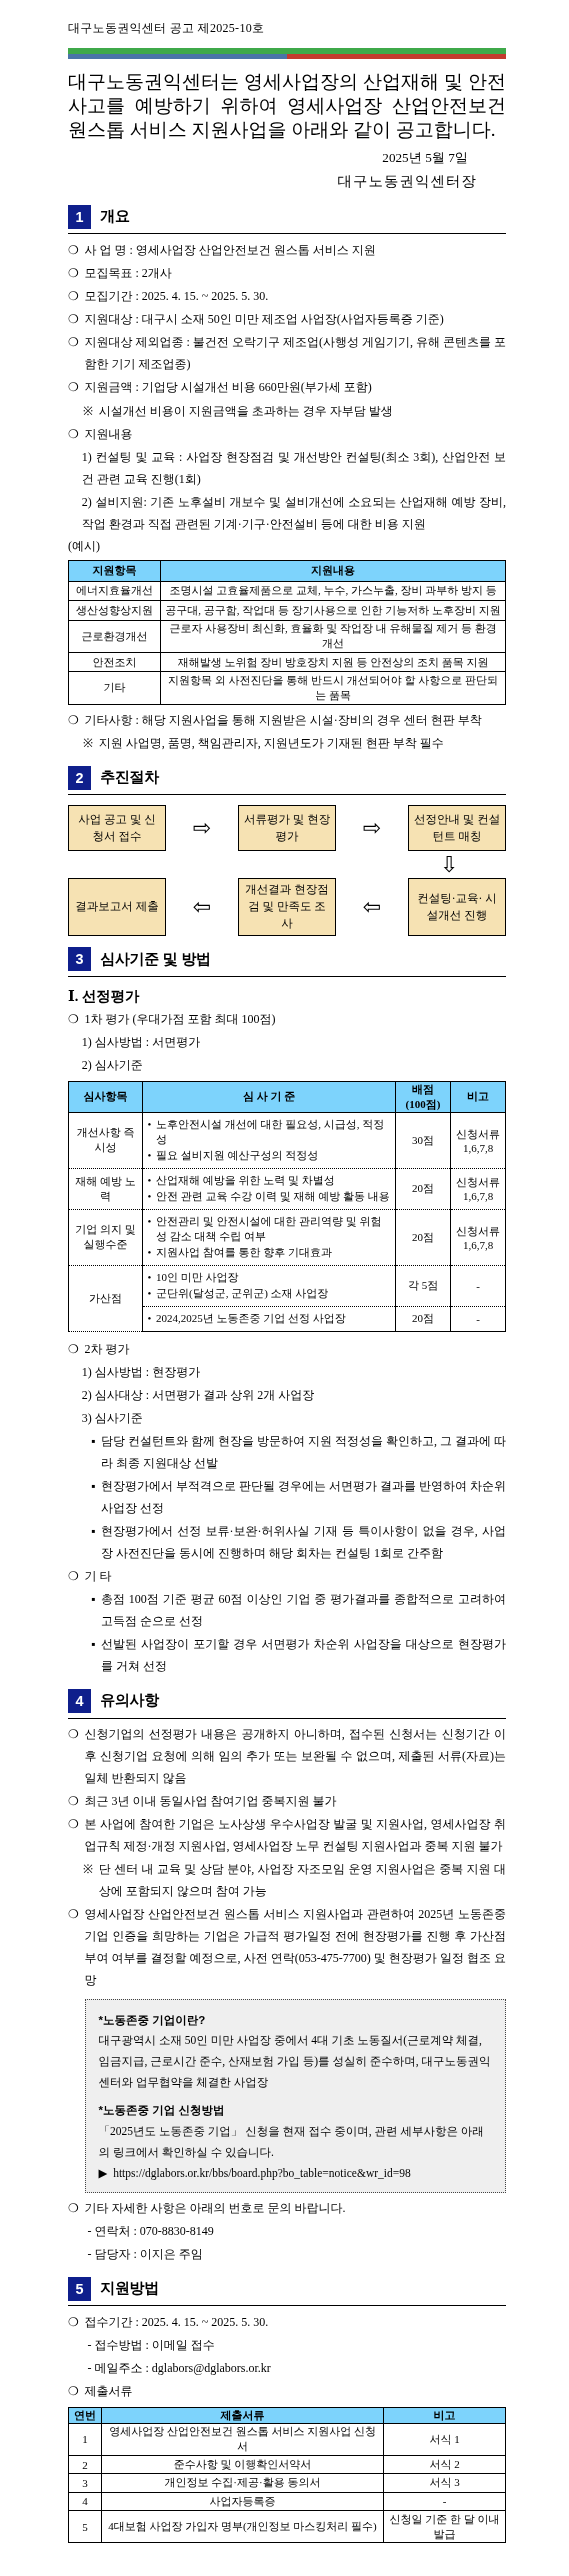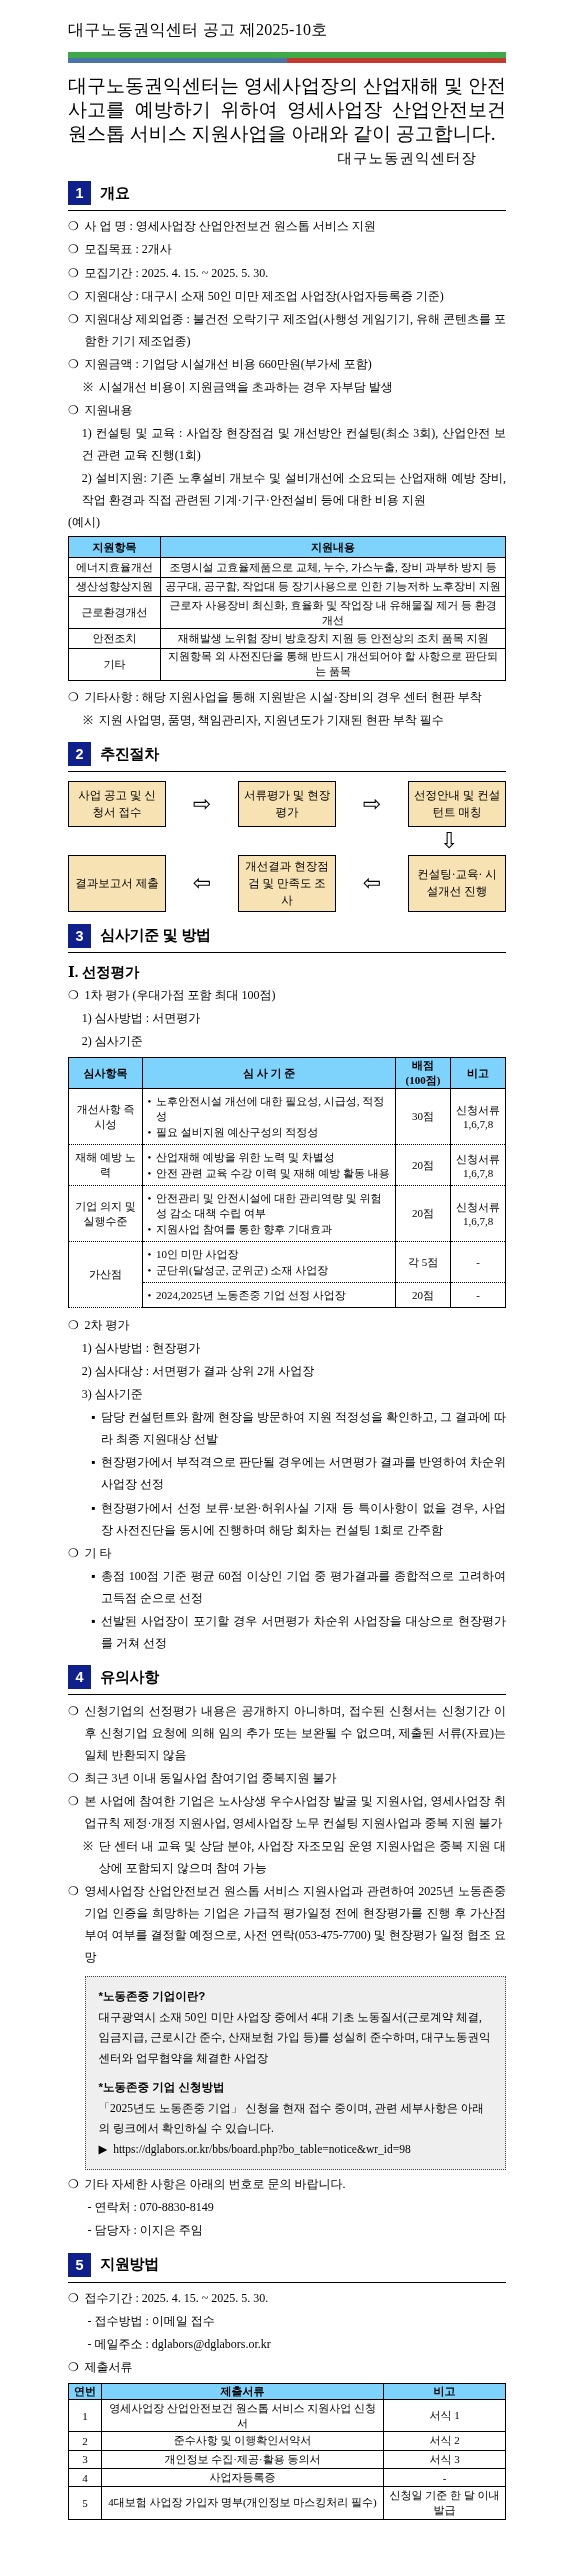--- a/index.html
+++ b/index.html
@@ -5,21 +5,21 @@
   * { margin:0; padding:0; box-sizing:border-box; }
   html,body { background:#ffffff; }
   body {
     width:570px; height:2576px; overflow:hidden;
     font-family:"Liberation Serif","DejaVu Serif",serif;
     color:#000;
   }
   .page { width:570px; padding:19.5px 64px 0 68px; }
 
   
-  .doc-number { font-size:16px; letter-spacing:0.3px; }
+  .doc-number { font-size:12px; letter-spacing:0.3px; }
   .title-block { margin-top:11.5px; }
   .bar-green { height:5.7px; background:#3fa94a; }
   .main-title {
     font-family:"Liberation Sans","DejaVu Sans",sans-serif;
     font-weight:bold; font-size:16px; text-align:center;
     letter-spacing:-0.6px; margin:5.2px 0;
   }
   .bar-duo { height:5.7px; display:flex; }
   .bar-duo .half-blue { width:50%; background:#4a74a8; }
   .bar-duo .half-red  { width:50%; background:#c43a2e; }
@@ -105,20 +105,21 @@
 
   <div class="title-block">
     <div class="bar-green"></div>
     <div class="bar-duo">
       <div class="half-blue"></div>
       <div class="half-red"></div>
     </div>
   </div>
 
   <div class="intro">대구노동권익센터는  영세사업장의  산업재해  및  안전사고를  예방하기 위하여  영세사업장  산업안전보건  원스톱  서비스  지원사업을  아래와  같이 공고합니다.</div>
+  <div class="date-line">2025년  5월  7일</div>
   <div class="signer-line">대구노동권익센터장</div>
 
   <div class="sec-head">
     <div class="sec-num">1</div>
     <div class="sec-title">개요</div>
   </div>
 
   <div style="margin-top:4.6px">
     <div class="oi">
         <span class="m">❍</span>

